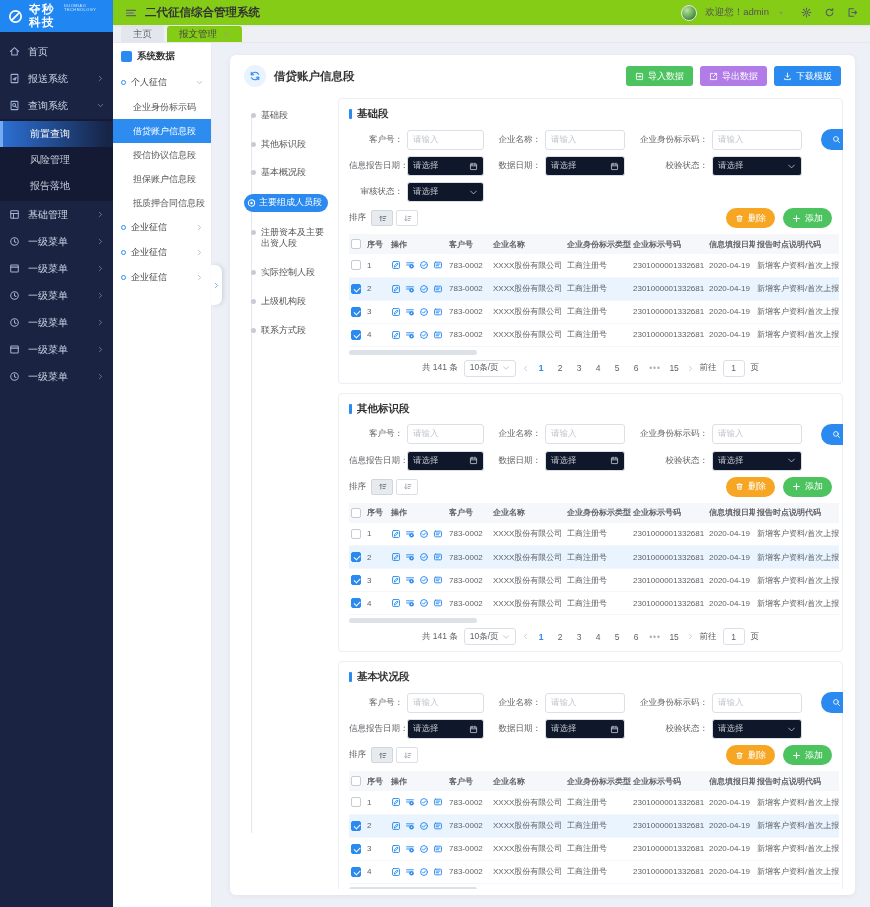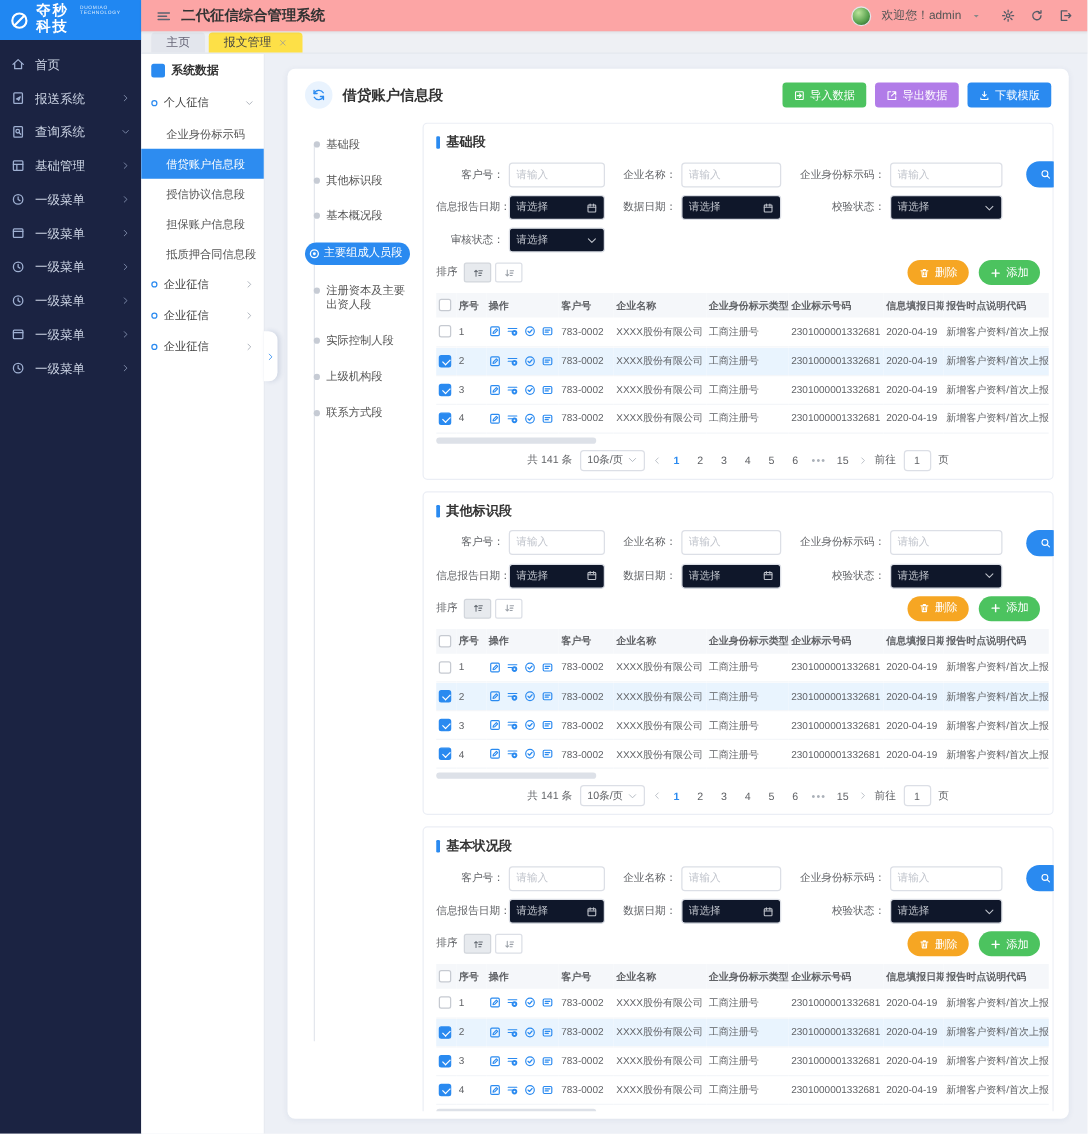--- a/index.html
+++ b/index.html
@@ -25,35 +25,35 @@
 .s-item .s-ic svg{width:11px;height:11px}
 .s-item .lbl{flex:1}
 .s-item .arr{color:#8c9ab8}
 .s-item .arr svg{width:7px;height:7px}
 .s-sub{background:var(--sidebar-sub);padding:2px 0}
 .s-subitem{height:26px;line-height:26px;padding-left:30px;color:#c3cadb;font-size:10px;cursor:pointer;position:relative}
 .s-subitem.act{background:linear-gradient(90deg,#2c71d6 0%,rgba(44,113,214,.12) 95%);color:#fff}
 .s-subitem.act::before{content:"";position:absolute;left:0;top:0;bottom:0;width:3px;background:#74abf2}
 
 .right{flex:1;display:flex;flex-direction:column;min-width:0}
-.topbar{height:25px;background:#fca5a5;display:flex;align-items:center;gap:8px;padding:4px 12px;flex:none;box-shadow:0 1px 2px rgba(0,0,0,.06);position:relative;z-index:3}
+.topbar{height:25px;background:#84cc16;display:flex;align-items:center;gap:8px;padding:4px 12px;flex:none;box-shadow:0 1px 2px rgba(0,0,0,.06);position:relative;z-index:3}
 .hamb{color:#5a6270;cursor:pointer}
 .hamb svg{width:12px;height:12px}
 .tb-title{font-size:11.5px;font-weight:bold;color:#333}
 .tb-spacer{flex:1}
 .avatar{width:16px;height:16px;border-radius:50%;background:radial-gradient(circle at 35% 30%,#b9e49a,#56a04d 60%,#27512b);border:1px solid #e2e5ea}
 .welcome{font-size:9.5px;color:#555}
 .caret{color:#888}
 .caret svg{width:8px;height:8px}
 .tb-icons{display:flex;gap:12px;margin-left:8px}
 .tb-icons .ic{color:#525a66;cursor:pointer}
 .tb-icons .ic svg{width:11px;height:11px}
 .tabbar{height:18px;background:#eef0f4;border-bottom:1px solid #e4e7ee;display:flex;align-items:flex-end;padding-left:8px;gap:3px;flex:none;position:relative;z-index:2}
 .tab{height:16px;display:flex;align-items:center;gap:6px;padding:0 12px;background:#e3e6ed;color:#667;font-size:9.5px;border-radius:3px 3px 0 0;cursor:pointer}
-.tab.act{background:#fde047;color:#444}
+.tab.act{background:#84cc16;color:#444}
 .tab .tclose{color:#999}
 .tab .tclose svg{width:6.5px;height:6.5px}
 
 .workspace{flex:1;display:flex;min-height:0}
 .panel{width:99px;flex:none;background:#fff;border-right:1px solid #e8ebf1;position:relative;font-size:9px}
 .p-head{height:27px;display:flex;align-items:center;gap:5px;padding:0 8px;font-size:9.5px;font-weight:bold;color:#333}
 .p-head-ic{width:11px;height:11px;border-radius:2px;background:var(--primary);color:#fff;display:inline-flex;align-items:center;justify-content:center}
 .p-head-ic svg{width:7px;height:7px}
 .p-group{height:25px;display:flex;align-items:center;gap:5px;padding:0 8px;color:#444;cursor:pointer}
 .p-dot{width:5px;height:5px;border:1.3px solid var(--primary);border-radius:50%;flex:none}
@@ -187,20 +187,25 @@
               <path d="M9 8.8l2 2"></path>
             </svg>
           </span>
           <span class="lbl">查询系统</span>
           <span class="ic arr">
             <svg viewBox="0 0 16 16">
               <path d="M3 5.5l5 5 5-5"></path>
             </svg>
           </span>
         </div>
+        <div class="s-sub">
+          <div class="s-subitem act">前置查询</div>
+          <div class="s-subitem">风险管理</div>
+          <div class="s-subitem">报告落地</div>
+        </div>
         <div class="s-item">
           <span class="ic s-ic">
             <svg viewBox="0 0 16 16">
               <rect x="2.5" y="2.5" width="11" height="11" rx="1"></rect>
               <path d="M2.5 6.5h11M6.5 6.5v7"></path>
             </svg>
           </span>
           <span class="lbl">基础管理</span>
           <span class="ic arr">
             <svg viewBox="0 0 16 16">

